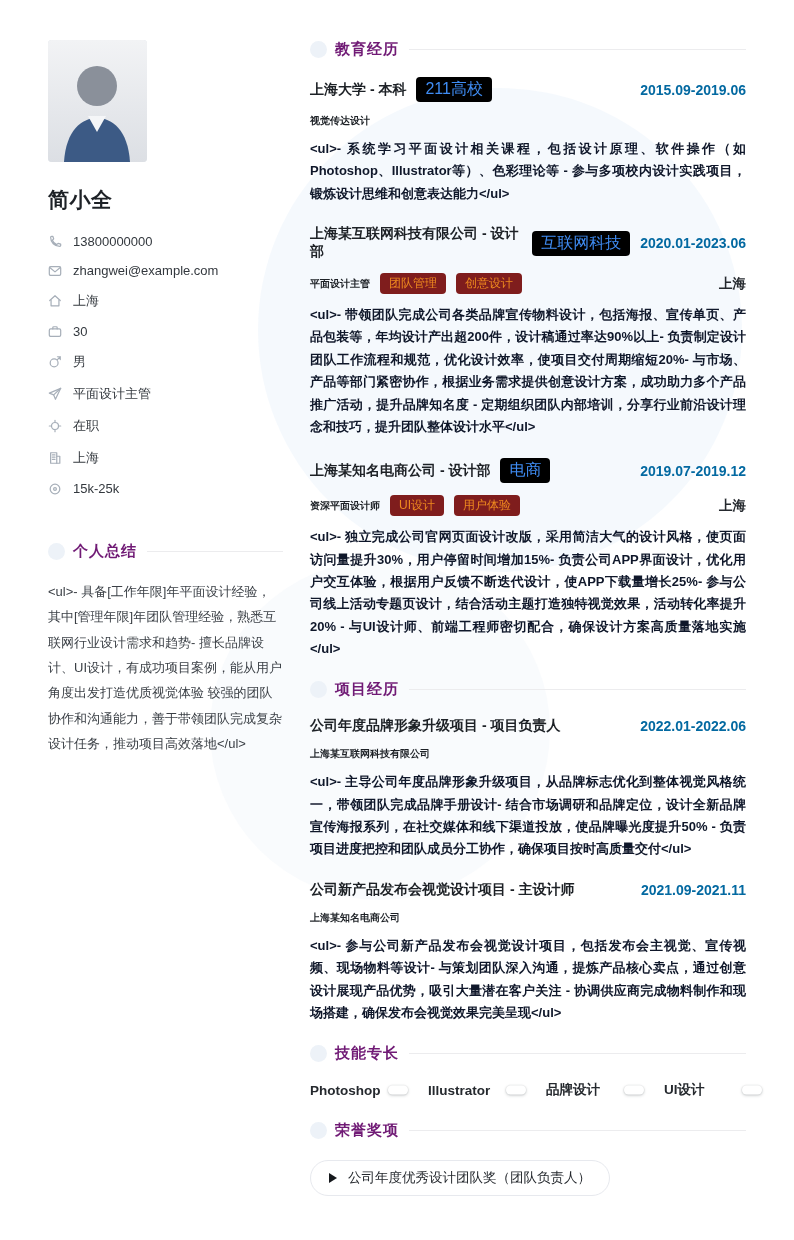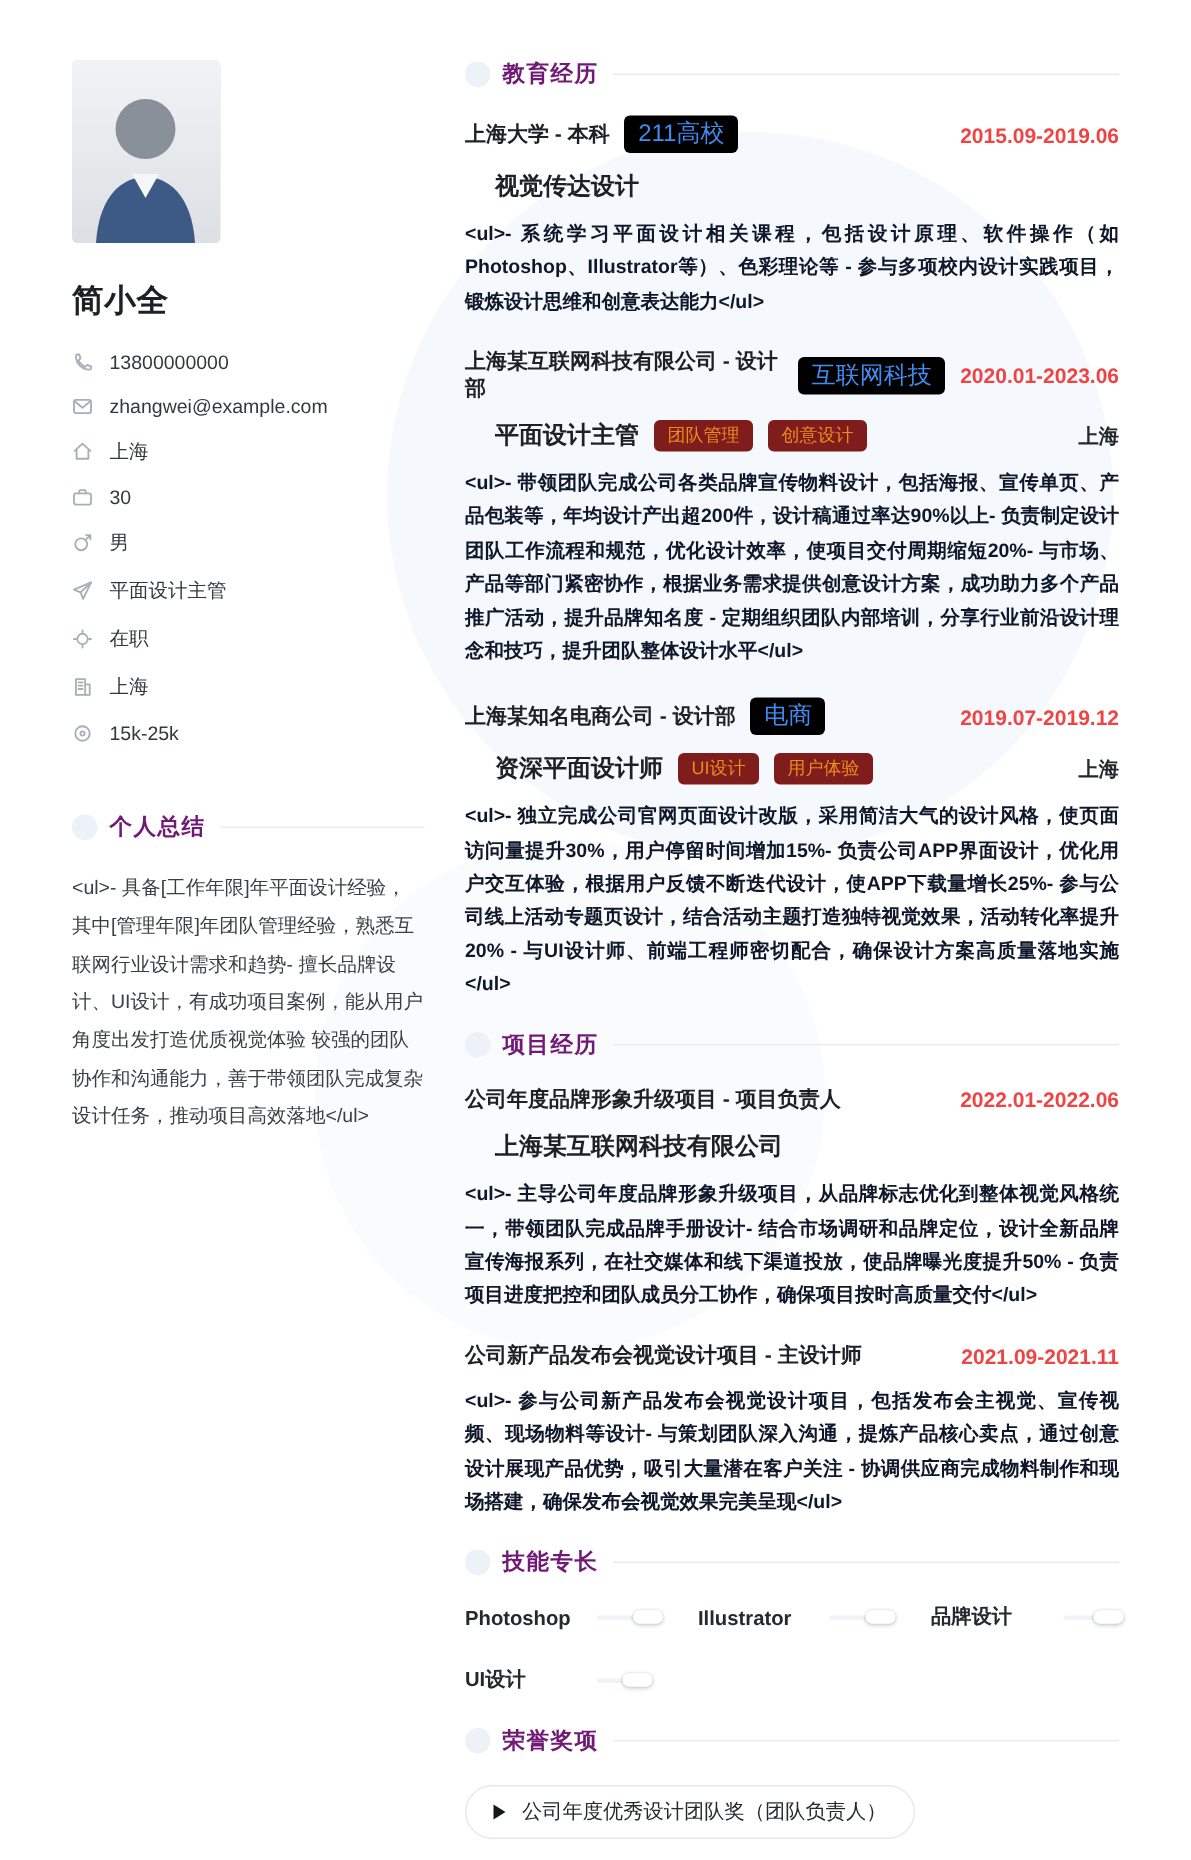--- a/index.html
+++ b/index.html
@@ -28,31 +28,31 @@
   .sec-title { font-size:15px; font-weight:bold; color:#701a75; letter-spacing:1px; white-space:nowrap; }
   .sec-line { flex:1; height:1px; background:#ececee; }
 
   .summary-block { margin-top:46px; }
   .summary-text { margin-top:6px; font-size:13px; line-height:1.95; color:#3a3f45; }
 
   
   .entry { margin-bottom:10px; }
   .row { display:flex; align-items:center; gap:10px; }
   .etitle { font-size:14px; font-weight:bold; color:#1d2126; }
-  .edate  { margin-left:auto; font-size:14px; font-weight:bold; color:#ef4444; white-space:nowrap; }
+  .edate  { margin-left:auto; font-size:14px; font-weight:bold; color:#0369a1; white-space:nowrap; }
   .eloc   { margin-left:auto; font-size:13.5px; font-weight:600; color:#25292e; }
-  .erole  { font-size:16px; font-weight:600; color:#1d2126;margin-left:20px; }
+  .erole  { font-size:10px; font-weight:600; color:#1d2126; }
   .badge  { font-size:16px; color:#3f8cf3; background:#000000; padding:2px 9px; border-radius:4px; white-space:nowrap; }
   .tag    { font-size:12px; color:#ef8a1f; background:#7f1d1d; padding:2px 9px; border-radius:4px; white-space:nowrap; }
   .sub    { margin-top:12px; }
   .etext  { margin:10px 0 20px; font-size:13px; line-height:1.72; color:#0f172a; text-align:justify;font-weight:bold; }
   .section { margin-bottom:8px; }
 
   
-  .skills-grid { display:grid; grid-template-columns:1fr 1fr 1fr; column-gap:30px; row-gap:24px; margin:4px 0 22px; }
+  .skills-grid { display:grid; grid-template-columns:1fr 1fr 1fr 1fr; column-gap:30px; row-gap:24px; margin:4px 0 22px; }
   .skill { display:flex; align-items:center; gap:12px; }
   .skill-name { font-size:13.5px; font-weight:600; color:#25292e; width:76px; flex:0 0 auto; }
   .track { position:relative; flex:1; height:3px; border-radius:2px;
            background:linear-gradient(to right,#f0f3f7 var(--level,80%), #d9dee5 var(--level,80%)); }
   .knob { position:absolute; left:var(--level,80%); top:50%; transform:translate(-50%,-50%);
           width:20px; height:9px; background:#fff; border-radius:5px;
           box-shadow:0 1px 3px rgba(40,50,60,.25), 0 0 0 1px rgba(40,50,60,.04); }
 
   
   .award { display:inline-flex; align-items:center; gap:11px; border:1px solid #e7e9ee; border-radius:18px;
@@ -249,20 +249,23 @@
           <span class="erole">上海某互联网科技有限公司</span>
         </div>
         <p class="etext">&lt;ul&gt;- 主导公司年度品牌形象升级项目，从品牌标志优化到整体视觉风格统一，带领团队完成品牌手册设计- 结合市场调研和品牌定位，设计全新品牌宣传海报系列，在社交媒体和线下渠道投放，使品牌曝光度提升50% - 负责项目进度把控和团队成员分工协作，确保项目按时高质量交付&lt;/ul&gt;</p>
       </div>
 
       <div class="entry">
         <div class="row">
           <span class="etitle">公司新产品发布会视觉设计项目 - 主设计师</span>
           <span class="edate">2021.09-2021.11</span>
         </div>
+        <div class="row sub">
+          <span class="erole">上海某知名电商公司</span>
+        </div>
         <p class="etext">&lt;ul&gt;- 参与公司新产品发布会视觉设计项目，包括发布会主视觉、宣传视频、现场物料等设计- 与策划团队深入沟通，提炼产品核心卖点，通过创意设计展现产品优势，吸引大量潜在客户关注 - 协调供应商完成物料制作和现场搭建，确保发布会视觉效果完美呈现&lt;/ul&gt;</p>
       </div>
     </section>
 
     <section class="section">
       <div class="sec-head">
         <span class="sec-dot"></span>
         <span class="sec-title">技能专长</span>
         <span class="sec-line"></span>
       </div>

